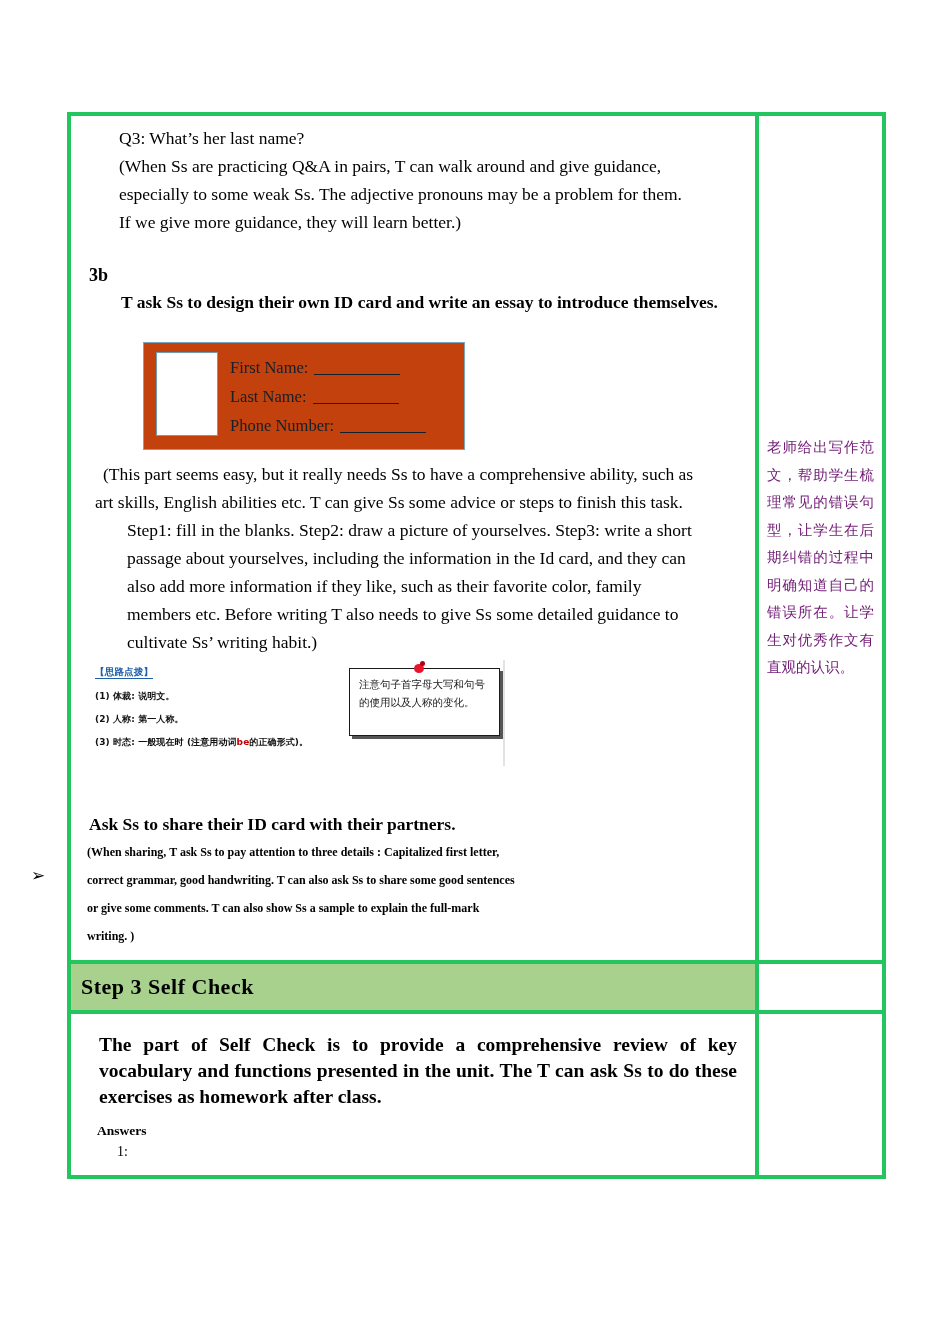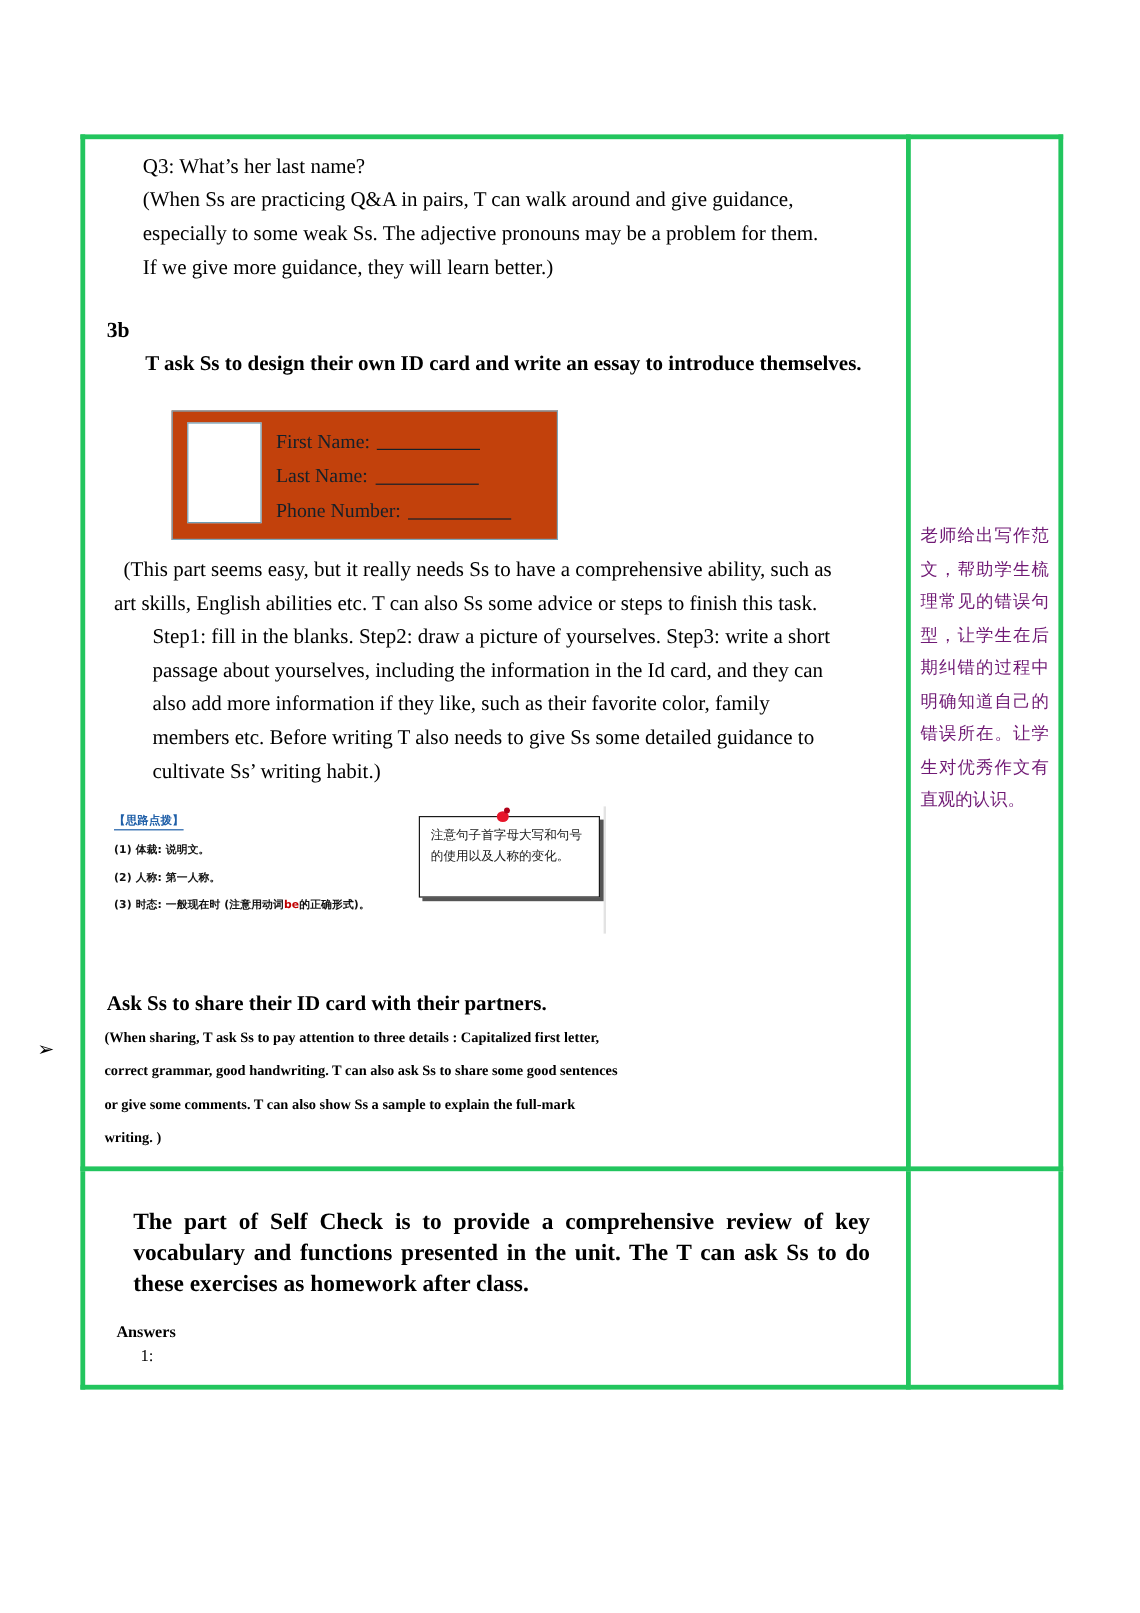--- a/index.html
+++ b/index.html
@@ -112,21 +112,21 @@
     display: inline-block;
     border-bottom: 1.4px solid #14202a;
     width: 86px;
     vertical-align: -2px;
     margin-left: 6px;
   }
 
   
   .tip-image {
     position: relative;
-    margin-top: 16px;
+    margin-top: 4px;
     margin-left: 14px;
     width: 410px;
     height: 106px;
     background: #ffffff;
   }
   .tip-image .edge-line {
     position: absolute;
     right: 0;
     top: 0;
     width: 2px;
@@ -255,21 +255,21 @@
   
   .selfcheck-inner {
     padding: 14px 10px 12px 24px;
   }
   .selfcheck-text {
     font-weight: bold;
     font-size: 19.5px;
     line-height: 26px;
     text-align: justify;
     text-align-last: left;
-    margin: 16px;
+    margin: 4px;
     padding-right: 4px;
   }
   .answers-label {
     font-weight: bold;
     font-size: 13.5px;
     line-height: 20px;
     margin-top: 11px;
     padding-left: 2px;
   }
   .answers-first {
@@ -317,21 +317,21 @@
                     <span>Last Name:</span><span class="blank-line"></span>
                   </div>
                   <div class="idcard-row">
                     <span>Phone Number:</span><span class="blank-line"></span>
                   </div>
                 </div>
               </div>
             </div>
 
             <p class="body-line" style="padding-left:22px;">(This part seems easy, but it really needs Ss to have a comprehensive ability, such as</p>
-            <p class="body-line" style="padding-left:14px;">art skills, English abilities etc. T can also Ss some advice or steps to finish this task.</p>
+            <p class="body-line" style="padding-left:14px;">art skills, English abilities etc. T can give Ss some advice or steps to finish this task.</p>
             <p class="body-line indent-2">Step1: fill in the blanks. Step2: draw a picture of yourselves. Step3: write a short</p>
             <p class="body-line indent-2">passage about yourselves, including the information in the Id card, and they can</p>
             <p class="body-line indent-2">also add more information if they like, such as their favorite color, family</p>
             <p class="body-line indent-2">members etc. Before writing T also needs  to give Ss some detailed guidance to</p>
             <p class="body-line indent-2">cultivate Ss’ writing habit.)</p>
 
             <div class="tip-image">
               <div class="edge-line"></div>
 
               <div class="tip-left">
@@ -364,20 +364,26 @@
 
           </div>
         </td>
 
         <td>
           <div class="side-spacer"></div>
           <div class="side-cell-inner">老师给出写作范文，帮助学生梳理常见的错误句型，让学生在后期纠错的过程中明确知道自己的错误所在。让学生对优秀作文有直观的认识。</div>
         </td>
       </tr>
 
+      <tr>
+        <td class="step-cell">
+          <div class="step-title">Step  3  Self  Check</div>
+        </td>
+        <td class="step-side-cell"></td>
+      </tr>
 
       <tr>
         <td>
           <div class="selfcheck-inner">
             <p class="selfcheck-text">The part of Self Check is to provide a comprehensive review of key vocabulary and functions presented in the unit. The T can ask Ss to do these exercises as homework after class.</p>
             <div class="answers-label">Answers</div>
             <div class="answers-first">1:</div>
           </div>
         </td>
         <td></td>

